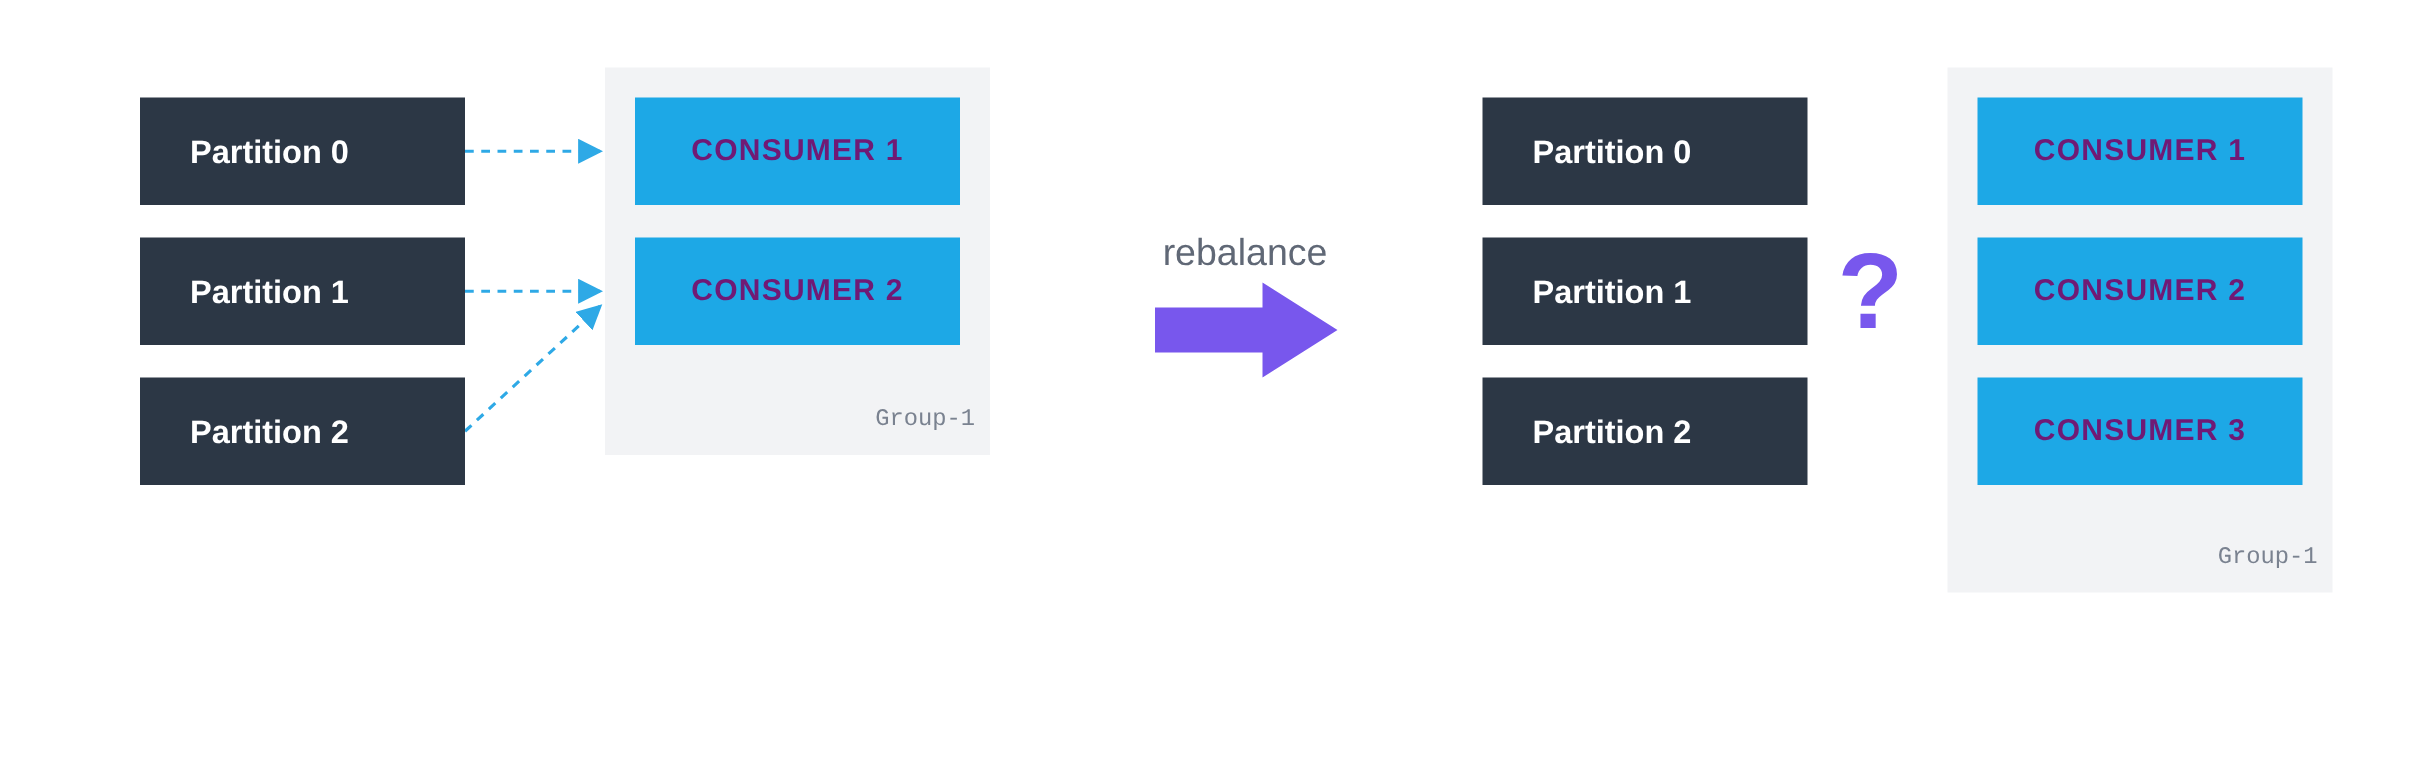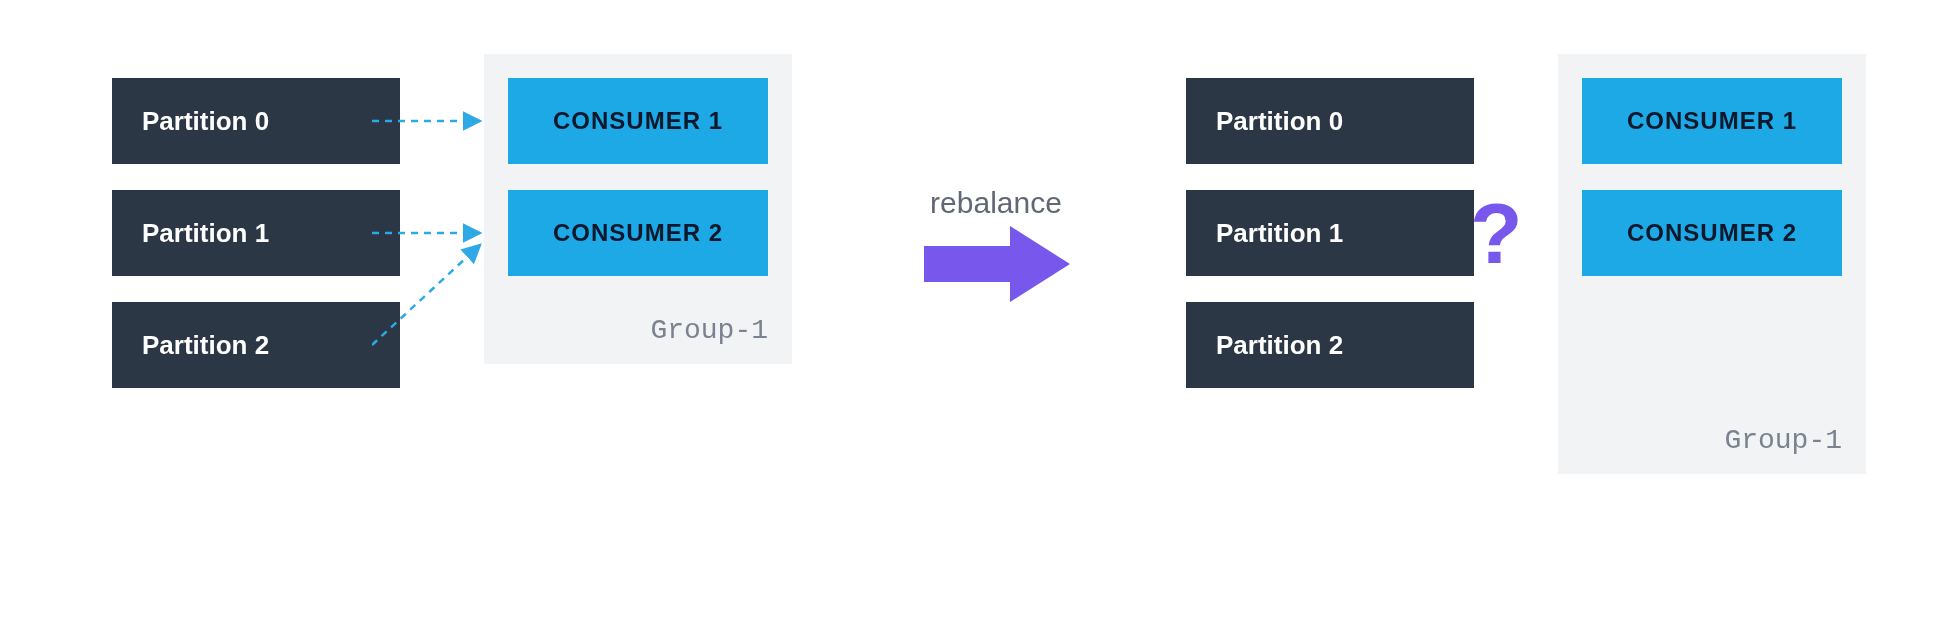--- a/index.html
+++ b/index.html
@@ -14,57 +14,57 @@
       height: 624px;
       position: relative;
     }
     .diagram {
       position: relative;
       width: 100%;
       height: 100%;
     }
     .partition-box {
       position: absolute;
-      width: 288px;
+      width: 260px;
       height: 86px;
       background: #2c3745;
       color: #ffffff;
       display: flex;
       align-items: center;
-      padding-left: 30px;
+      padding-left: 40px;
       font-size: 26px;
       font-weight: 600;
     }
     .group-container {
       position: absolute;
       background: #f2f3f5;
       padding: 24px 24px 56px 24px;
     }
     .consumer-box {
       width: 260px;
       height: 86px;
       background: #1da8e6;
-      color: #0f172a;
+      color: #701a75;
       display: flex;
       align-items: center;
       justify-content: center;
       font-size: 24px;
       font-weight: 700;
       letter-spacing: 1px;
       margin-bottom: 26px;
     }
     .consumer-box:last-of-type {
       margin-bottom: 0;
     }
     .group-label {
       position: absolute;
       bottom: 18px;
-      right: 24px;
+      right: 12px;
       font-family: 'Courier New', Courier, monospace;
-      font-size: 28px;
+      font-size: 19px;
       color: #7a8290;
       text-align: center;
     }
     .rebalance-label {
       position: absolute;
       font-size: 30px;
       color: #606876;
       text-align: center;
     }
     .arrow-svg {
@@ -138,16 +138,19 @@
 
   <div class="question-mark" style="left:1470px; top:184px;">?</div>
 
   <div class="group-container" style="left:1558px; top:54px; width:308px; height:420px;">
     <div class="consumer-box">
       <span>CONSUMER 1</span>
     </div>
     <div class="consumer-box">
       <span>CONSUMER 2</span>
     </div>
+    <div class="consumer-box">
+      <span>CONSUMER 3</span>
+    </div>
     <div class="group-label">Group-1</div>
   </div>
 
 </div>
 
 </body></html>

